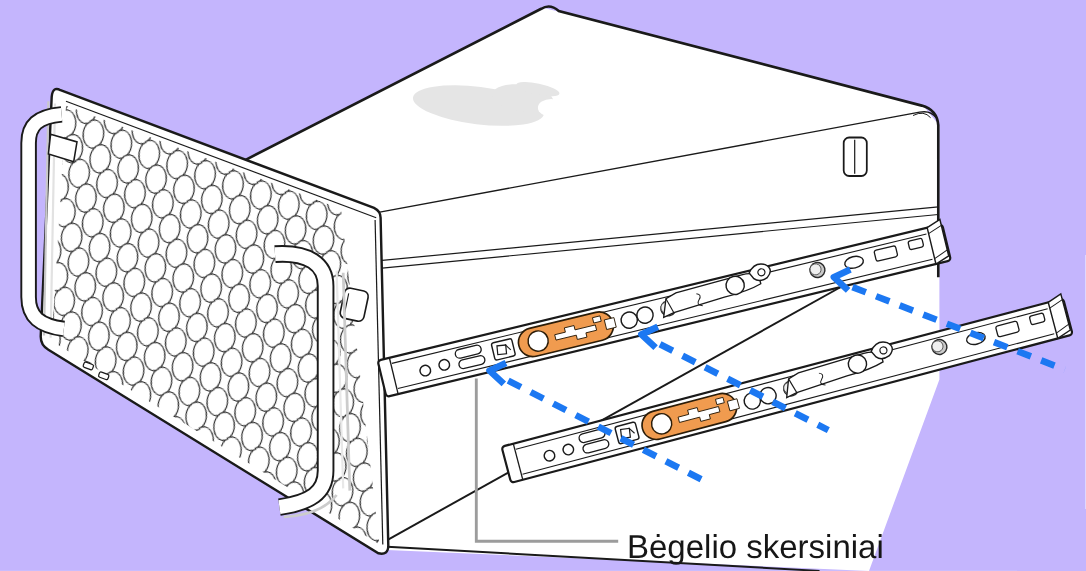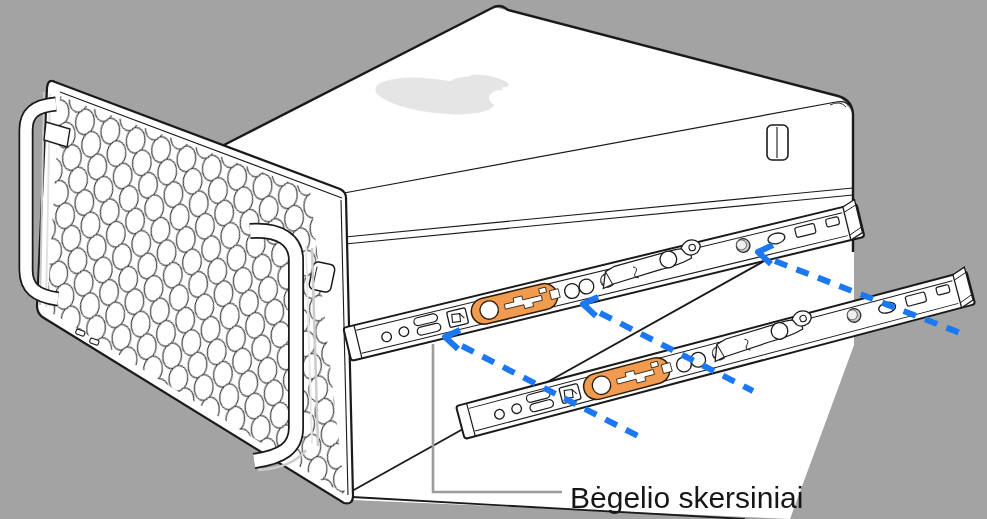--- a/index.html
+++ b/index.html
@@ -1,16 +1,16 @@
 <!DOCTYPE html>
 <html><head>
 <meta charset="utf-8">
 <style>
   html,body{margin:0;padding:0;background:#fff;}
-  #stage{position:relative;width:987px;height:519px;background:#a3a3a3;overflow:hidden;
+  #stage{position:relative;width:987px;height:519px;background:#c4b5fd;overflow:hidden;
          font-family:"Liberation Sans","DejaVu Sans",sans-serif;}
   #art{position:absolute;left:0;top:0;}
   .callout-text{position:absolute;left:570px;top:481px;font-size:30px;line-height:1.1;
                 color:#161616;letter-spacing:0px;white-space:nowrap;}
 </style>
 </head>
 <body>
 
 <div id="stage">
 <svg id="art" width="987" height="519" viewBox="0 0 987 519">

